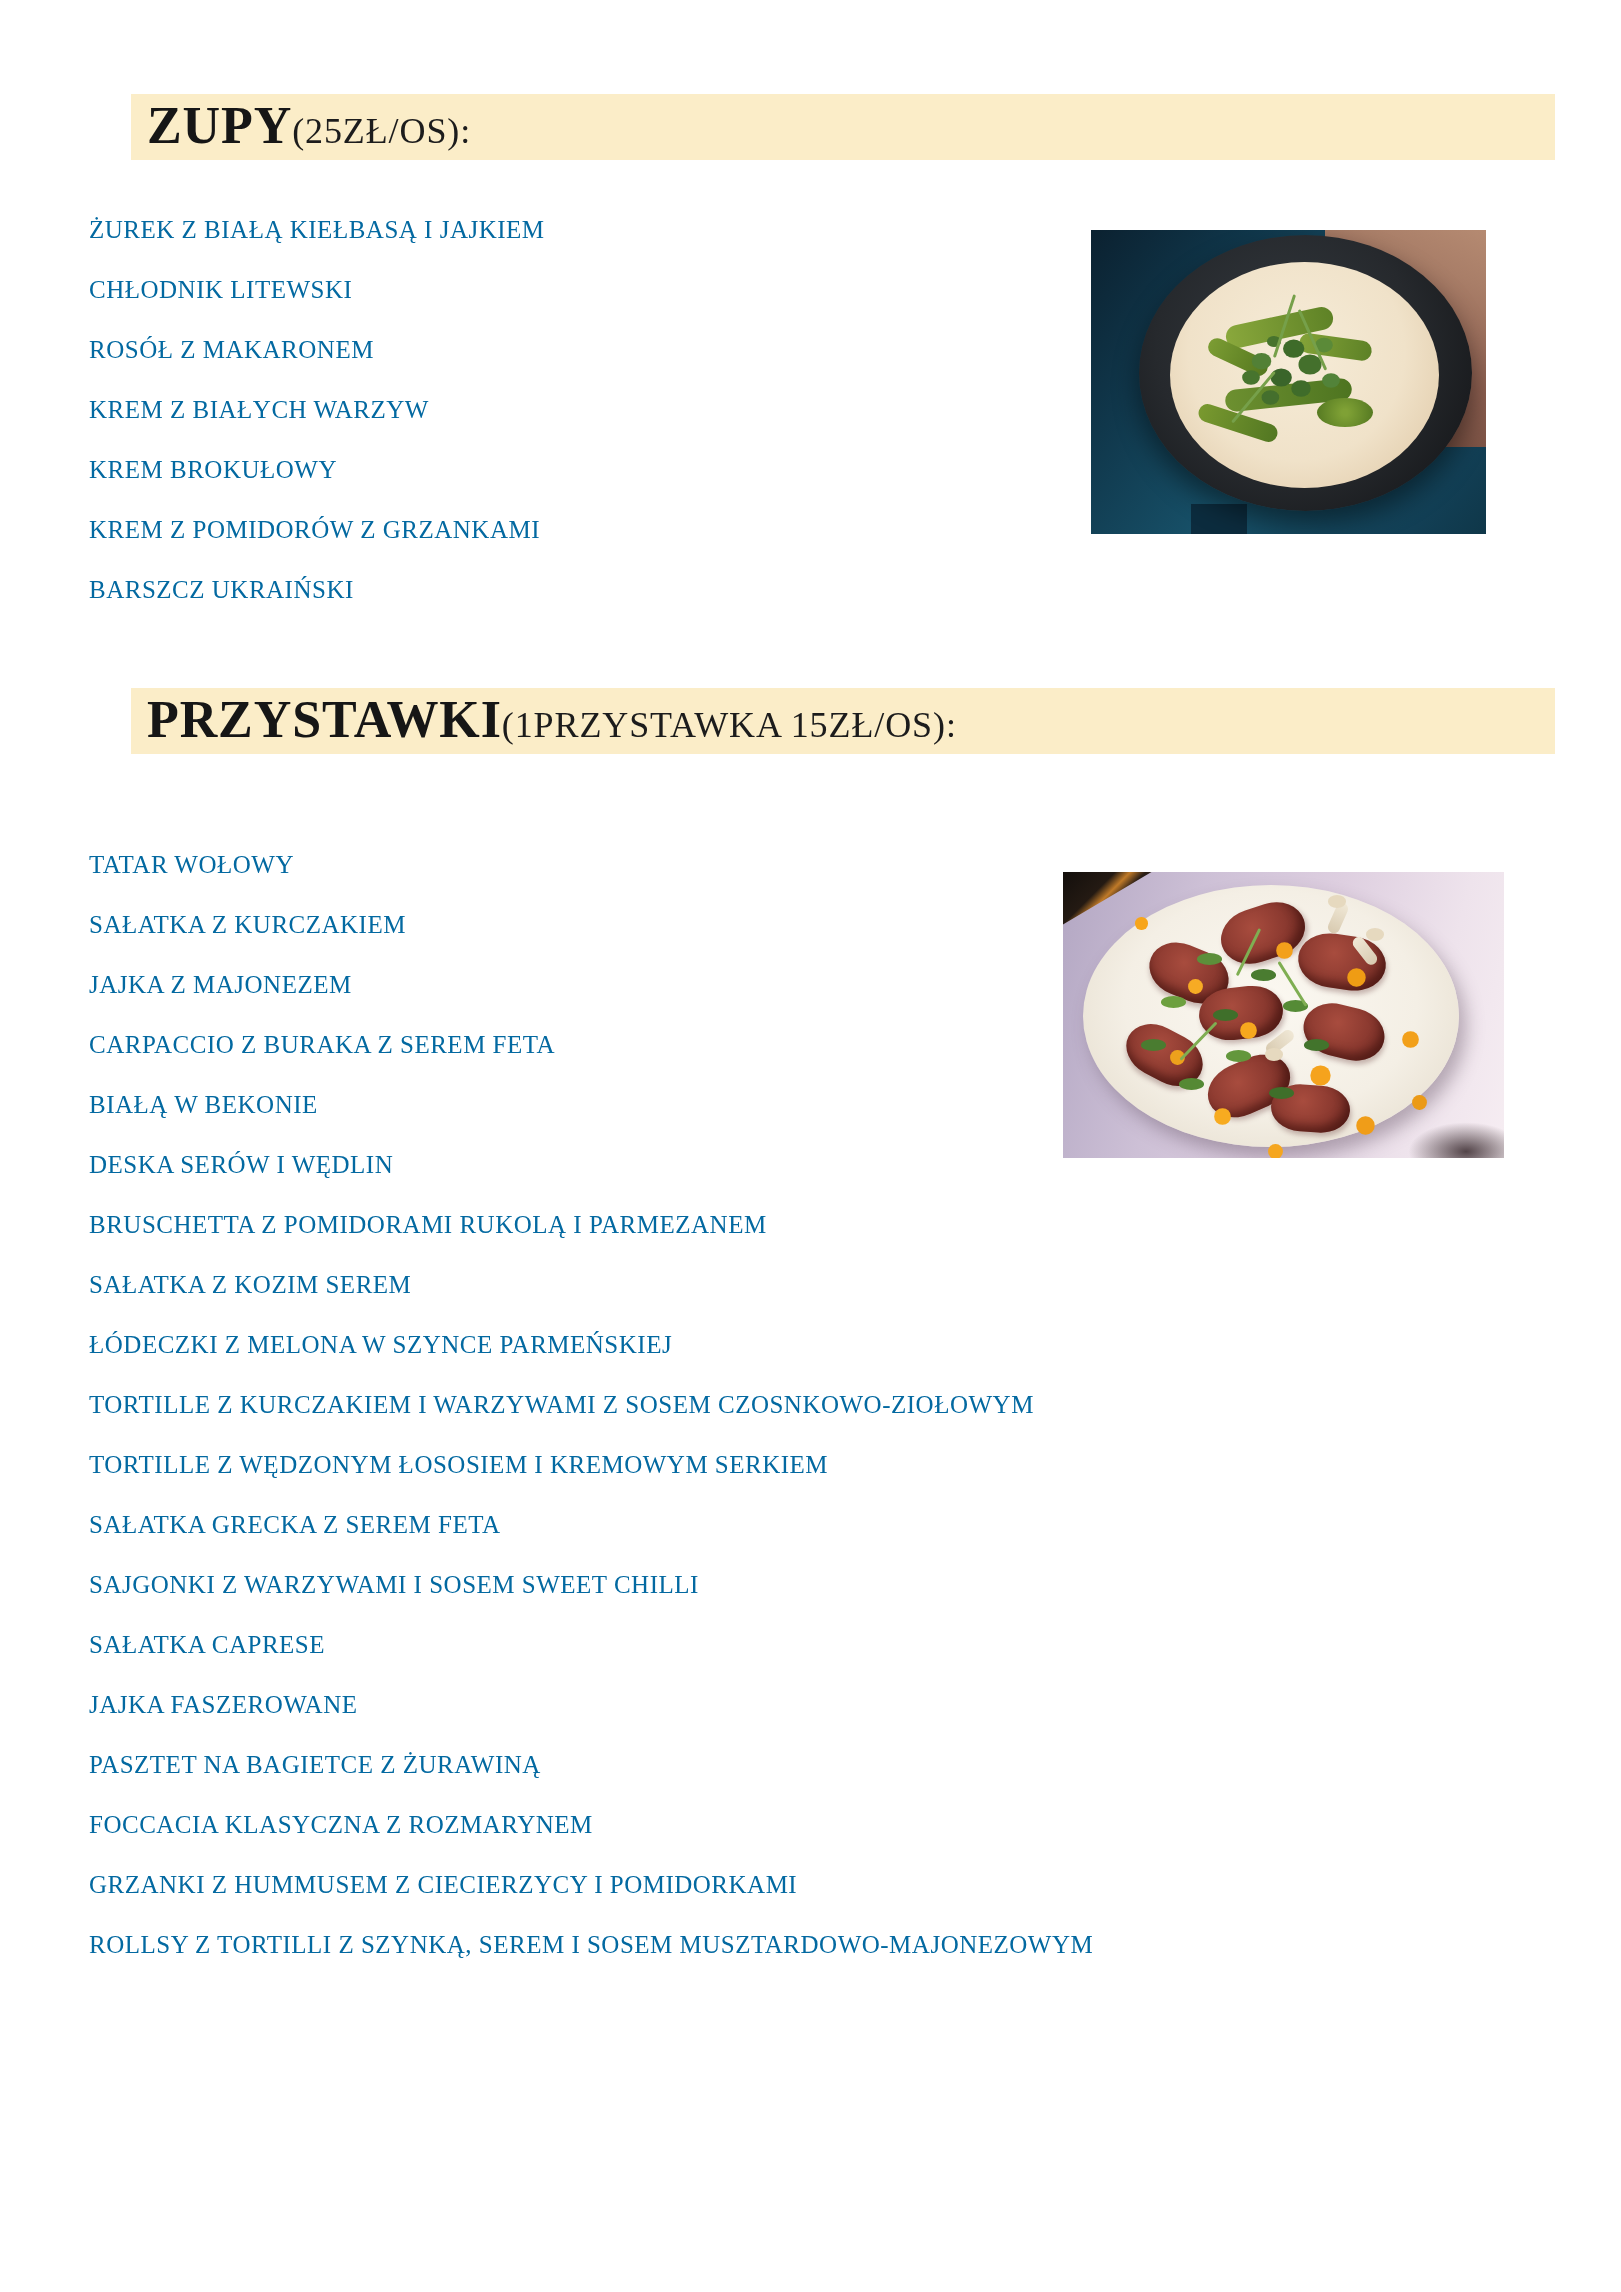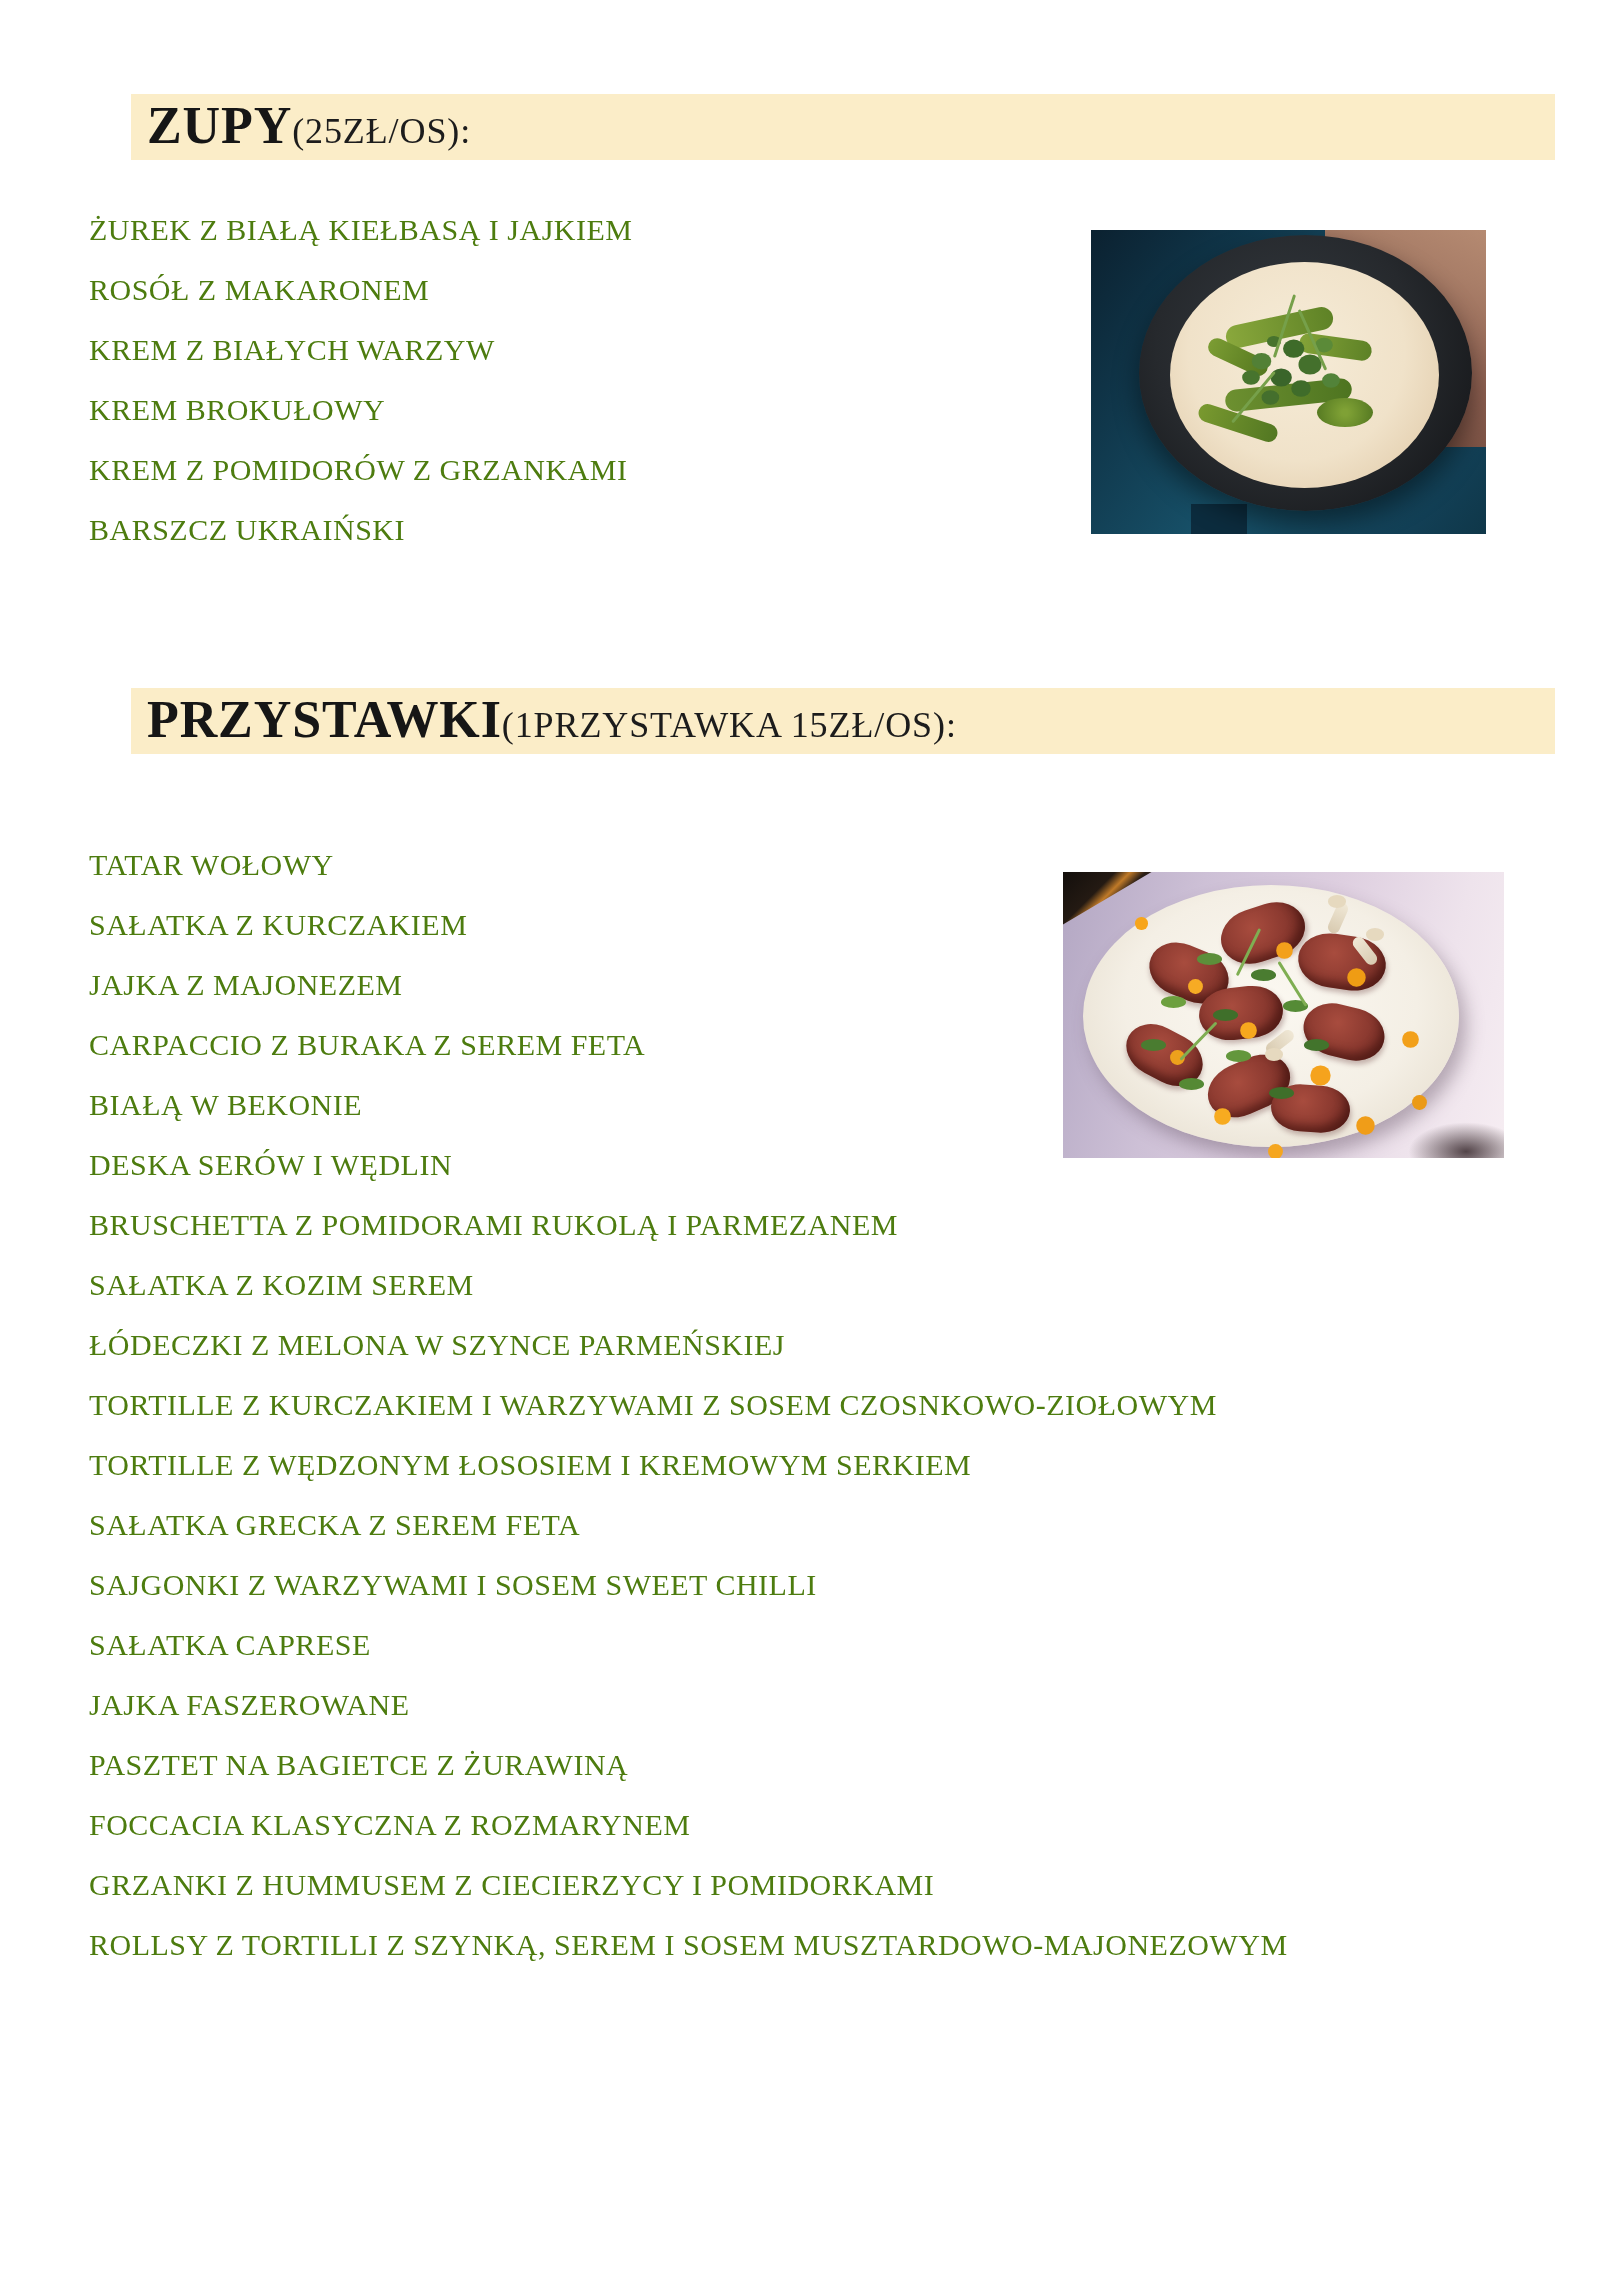--- a/index.html
+++ b/index.html
@@ -17,21 +17,21 @@
   }
   .bar .note{
     font-size:36px;font-weight:400;letter-spacing:0.9px;color:#1c1c1c;
   }
   #bar-zupy{top:94px;}
   #bar-przystawki{top:688px;}
   
   .menu-list{position:absolute;left:89px;margin:0;padding:0;list-style:none;}
   .menu-list li{
     height:60px;display:flex;align-items:center;
-    font-size:30px;letter-spacing:0.5px;color:#4d7c0f;white-space:nowrap;
+    font-size:25px;letter-spacing:0.5px;color:#0369a1;white-space:nowrap;
   }
   #list-zupy{top:200px;}
   #list-przystawki{top:835px;}
   
   .photo{position:absolute;overflow:hidden;}
   #soup-photo{
     left:1091px;top:230px;width:395px;height:304px;
     background:linear-gradient(128deg,#0b2130 0%,#10374b 26%,#175169 55%,#123f55 88%,#0f3749 100%);
   }
   .hand{
@@ -135,20 +135,21 @@
 <body>
 
 <div class="page">
 
   <div class="bar" id="bar-zupy">
     <span class="title">ZUPY</span><span class="note">(25ZŁ/OS):</span>
   </div>
 
   <ul class="menu-list" id="list-zupy">
     <li>ŻUREK Z BIAŁĄ KIEŁBASĄ I JAJKIEM</li>
+    <li>CHŁODNIK LITEWSKI</li>
     <li>ROSÓŁ Z MAKARONEM</li>
     <li>KREM Z BIAŁYCH WARZYW</li>
     <li>KREM BROKUŁOWY</li>
     <li>KREM Z POMIDORÓW Z GRZANKAMI</li>
     <li>BARSZCZ UKRAIŃSKI</li>
   </ul>
 
   <div class="photo" id="soup-photo">
     <div class="hand"></div>
     <div class="table-shadow"></div>

